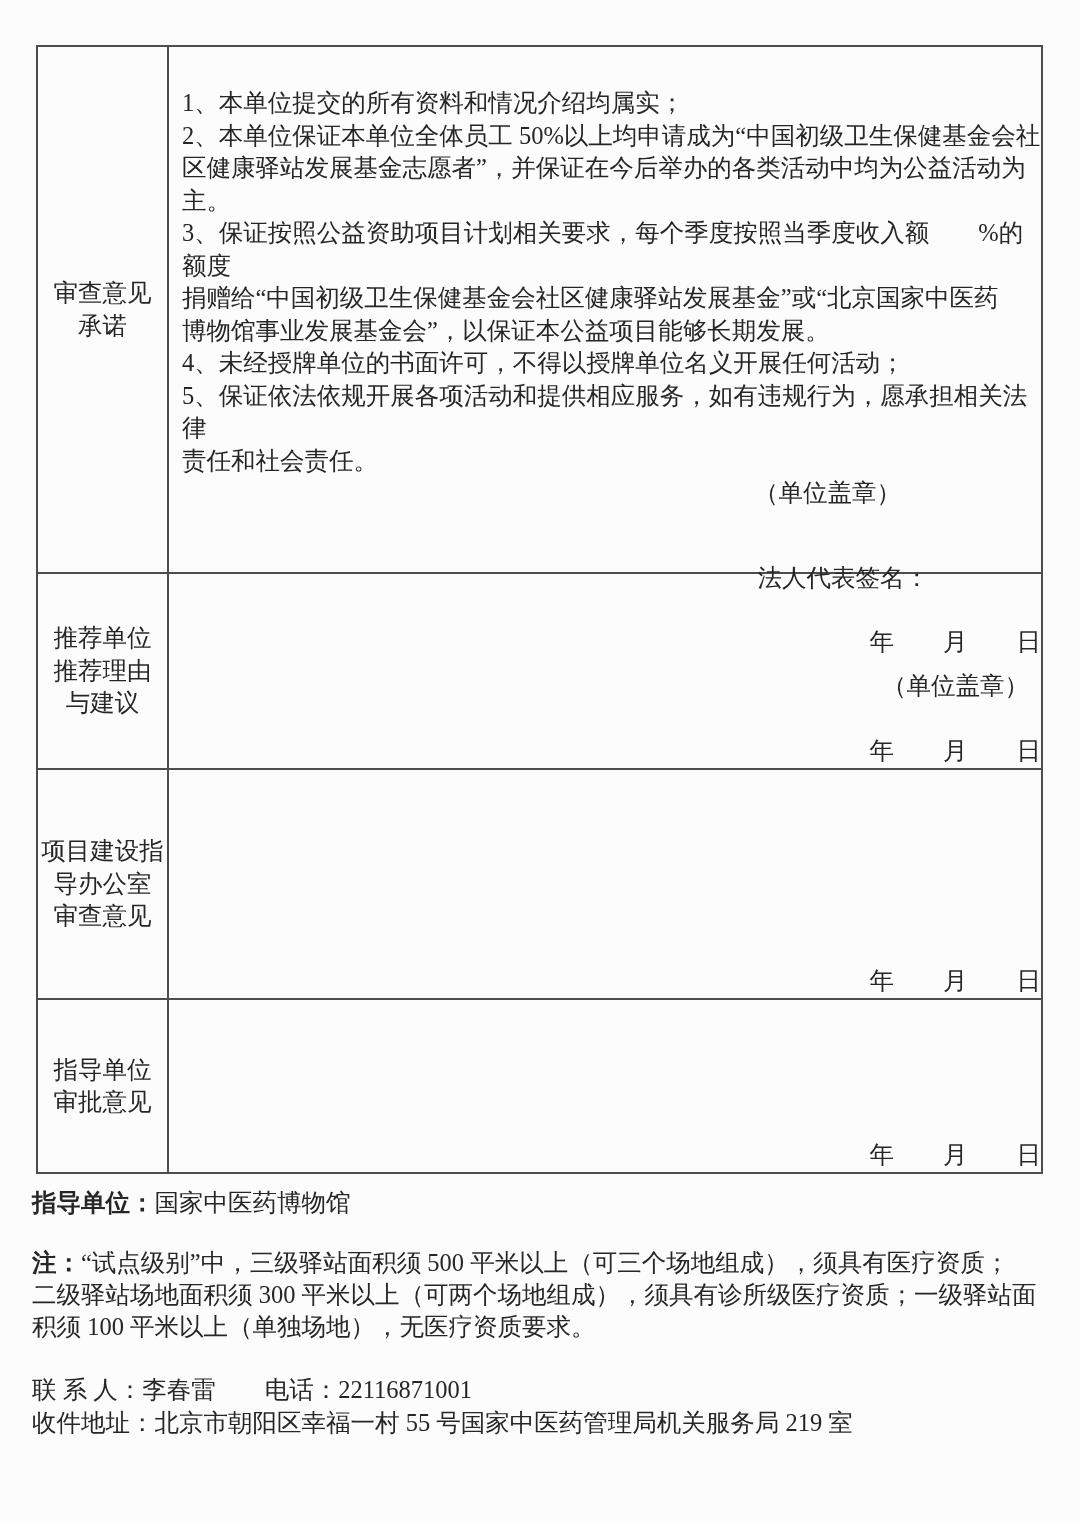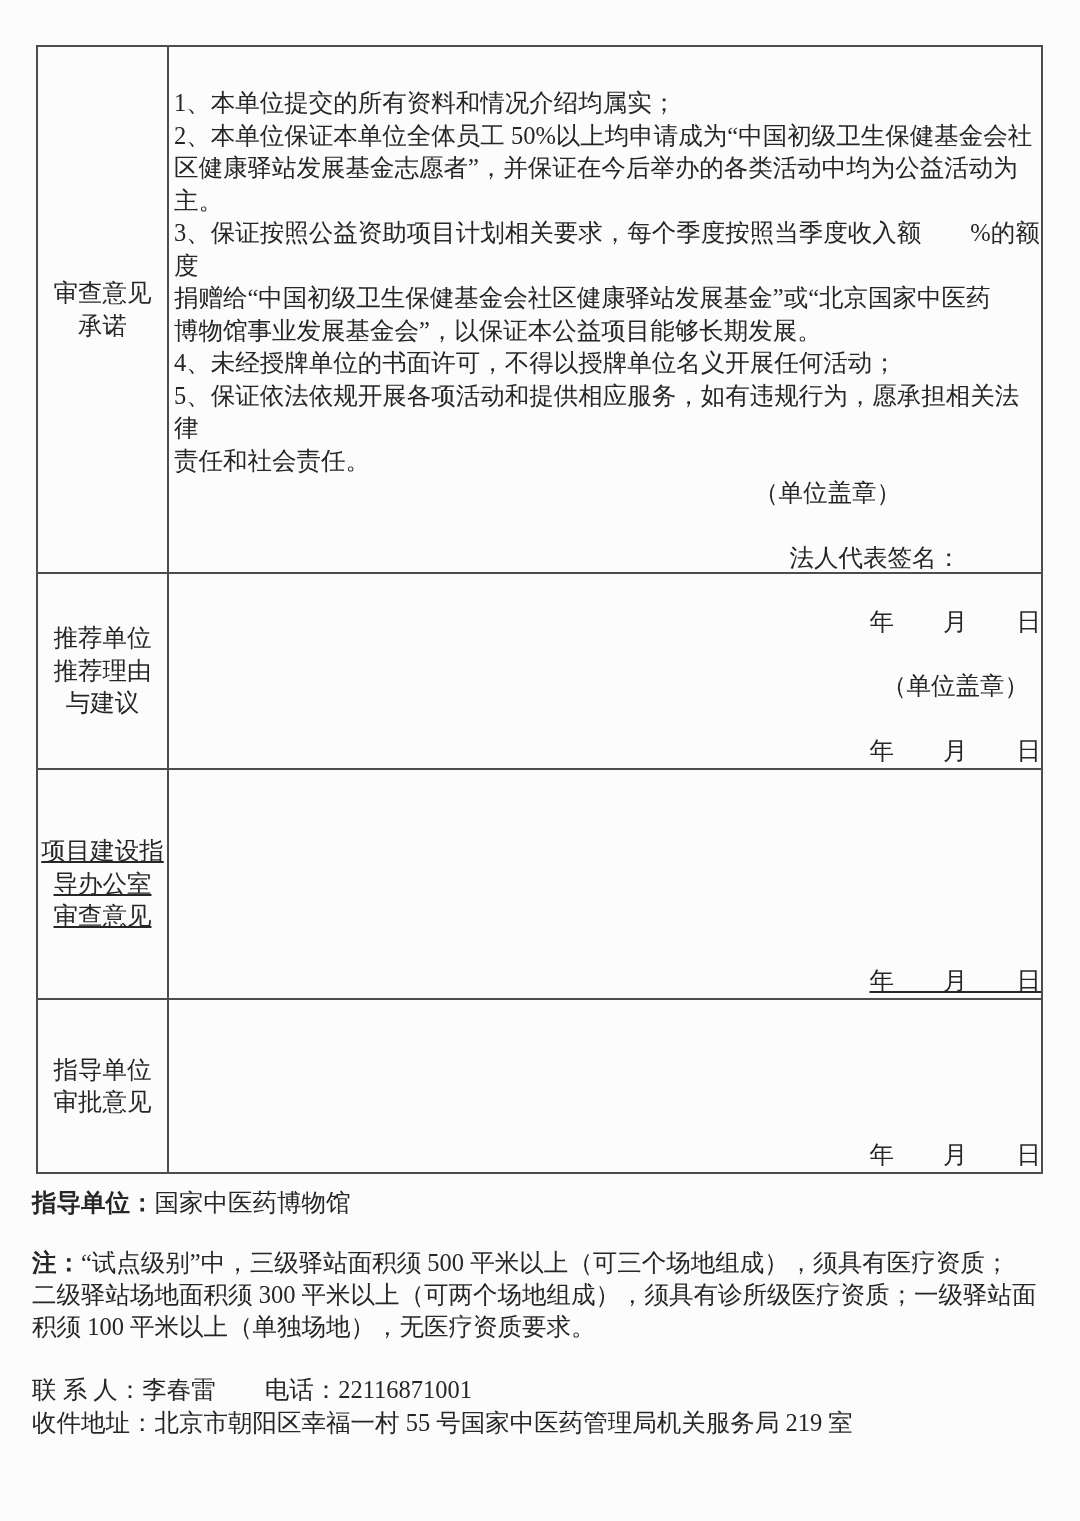--- a/index.html
+++ b/index.html
@@ -21,25 +21,25 @@
   .row:last-child{border-bottom:none;}
   .row-label{
     width:129px;flex:0 0 129px;
     border-right:2px solid #4d4d4d;
     display:flex;align-items:center;justify-content:center;
     text-align:center;white-space:pre-line;
   }
   .row-content{flex:1 1 auto;display:flex;flex-direction:column;min-width:0;}
   .r1{height:525px;}
   .r2{height:194px;}
-  .r3{height:228px;text-decoration:underline;}
+  .r3{height:228px;}
   .r4{height:172px;border-radius:29px;}
-  .body-text{margin-top:40px;padding-left:5px;white-space:pre-line;}
+  .body-text{margin-top:40px;padding-left:13px;white-space:pre-line;}
   .seal-1{text-align:right;padding-right:140px;}
-  .sign-line{text-align:right;padding-right:80px;margin-top:32px;}
+  .sign-line{text-align:right;padding-right:112px;margin-top:52px;}
   .date-line{text-align:right;}
   .r1 .date-line{margin-top:32px;}
   .seal-2{text-align:right;padding-right:12px;}
   .gap-32{height:32px;flex:0 0 32px;}
   .push-end{margin-top:auto;}
   .pb1{padding-bottom:1px;}
   .footer{
     position:absolute;left:32px;top:1186px;width:1006px;
     font-size:24.5px;line-height:33px;
   }

